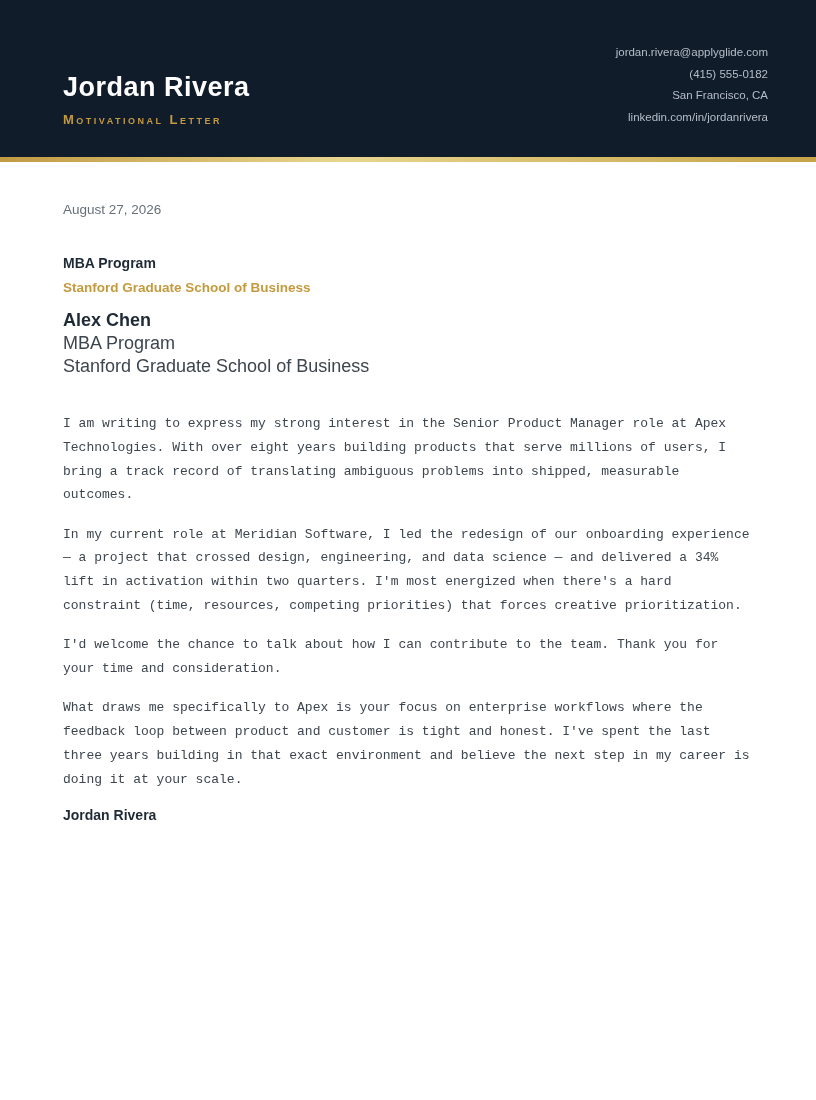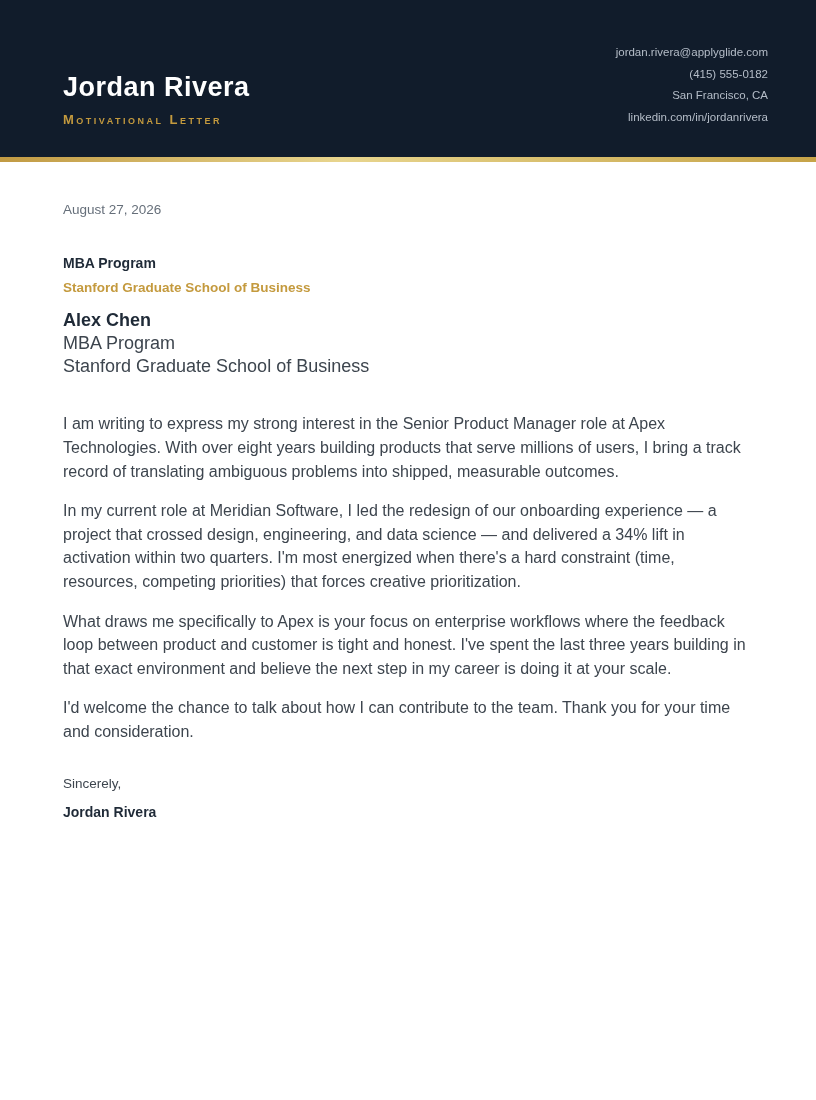--- a/index.html
+++ b/index.html
@@ -96,24 +96,25 @@
     color:var(--ink-dark);
     font-weight:bold;
   }
   .salutation{
     color:var(--ink-body);
     font-size:13.5px;
     margin-bottom:29px;
   }
   .paragraph{
     color:var(--ink-body);
-    font-size:16px;
+    font-size:13px;
     line-height:23.8px;
     margin-bottom:15.5px;
     max-width:692px;
+    font-family:Liberation Mono, monospace;
   }
   .closing{
     color:var(--ink-body);
     font-size:13.5px;
     margin-top:32px;
   }
   .signature{
     color:var(--ink-dark);
     font-size:14px;
     font-weight:bold;
@@ -147,18 +148,17 @@
 
   <div class="contact-block">
     <div class="line name">Alex Chen</div>
     <div class="line">MBA Program</div>
     <div class="line">Stanford Graduate School of Business</div>
   </div>
 
 
   <p class="paragraph">I am writing to express my strong interest in the Senior Product Manager role at Apex Technologies. With over eight years building products that serve millions of users, I bring a track record of translating ambiguous problems into shipped, measurable outcomes.</p>
   <p class="paragraph">In my current role at Meridian Software, I led the redesign of our onboarding experience — a project that crossed design, engineering, and data science — and delivered a 34% lift in activation within two quarters. I'm most energized when there's a hard constraint (time, resources, competing priorities) that forces creative prioritization.</p>
+  <p class="paragraph">I'd welcome the chance to talk about how I can contribute to the team. Thank you for your time and consideration.</p>
   <p class="paragraph">What draws me specifically to Apex is your focus on enterprise workflows where the feedback loop between product and customer is tight and honest. I've spent the last three years building in that exact environment and believe the next step in my career is doing it at your scale.</p>
-  <p class="paragraph">I'd welcome the chance to talk about how I can contribute to the team. Thank you for your time and consideration.</p>
 
-  <div class="closing">Sincerely,</div>
   <div class="signature">Jordan Rivera</div>
 </main>
 
 </body></html>

